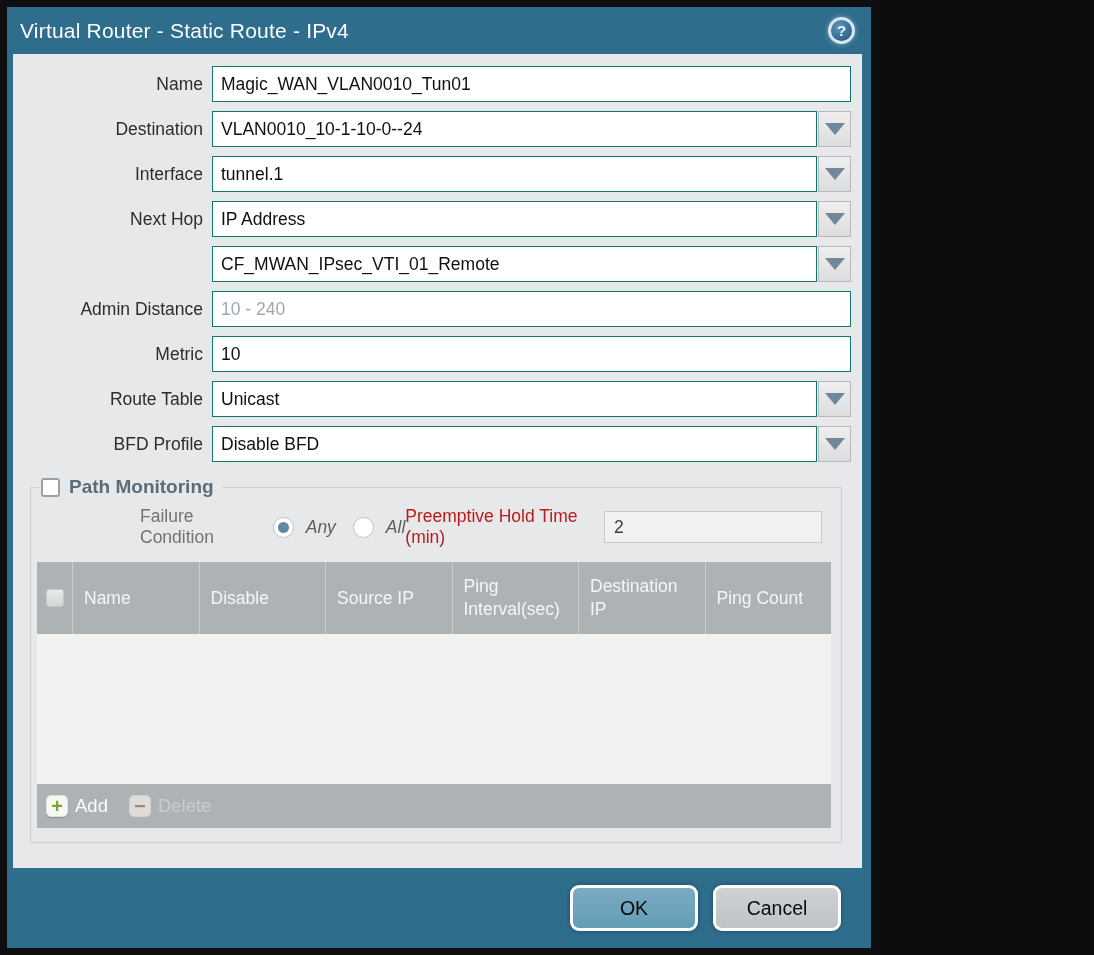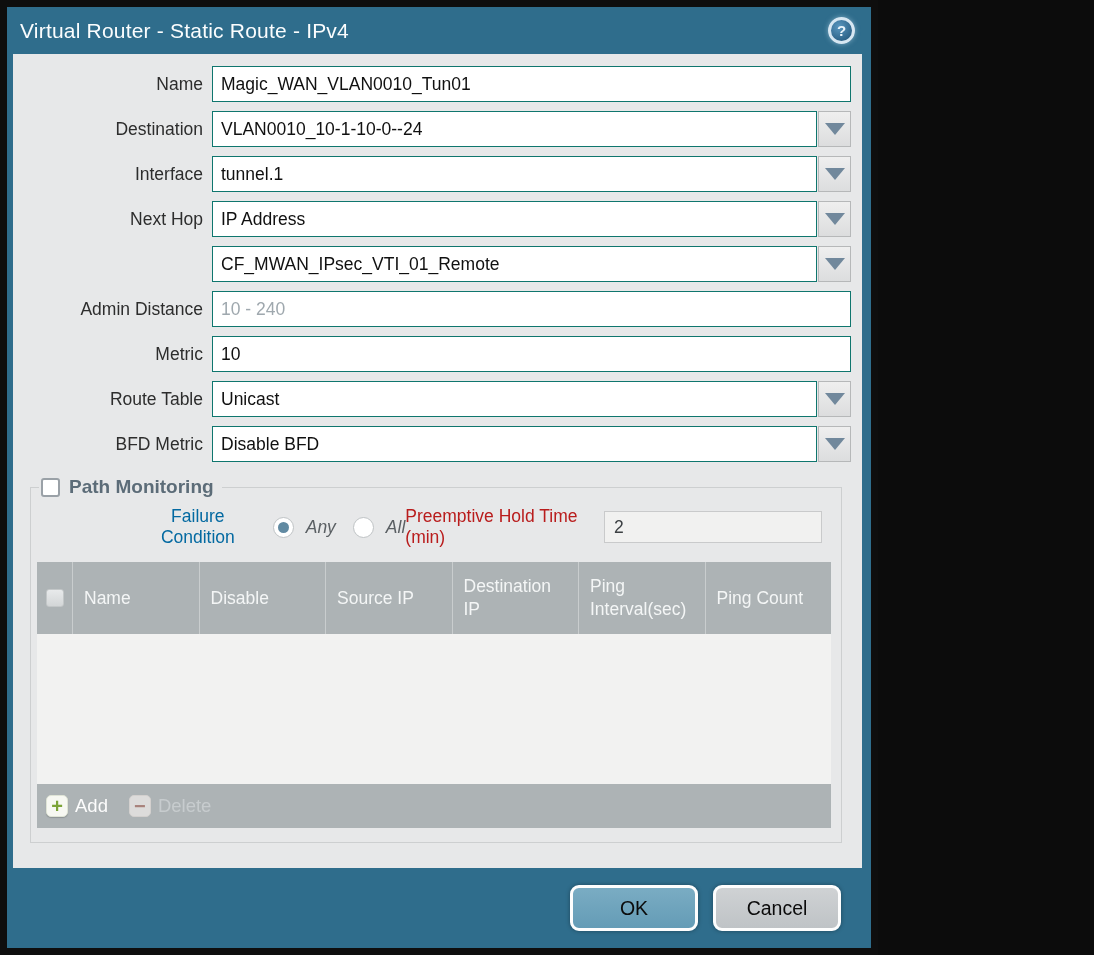--- a/index.html
+++ b/index.html
@@ -28,21 +28,21 @@
            display:flex; align-items:center; justify-content:center; cursor:pointer; }
   .ddarrow { width:0; height:0; border-left:10px solid transparent; border-right:10px solid transparent; border-top:12px solid #71889c; }
 
   
   fieldset.pm { margin:14px 9px 0 17px; border:1px solid #cdcfd0; padding:2px 9px 14px 6px; }
   legend.pm-legend { display:flex; align-items:center; gap:9px; margin-left:2px; padding:0 8px 0 2px;
                      font-size:19px; font-weight:bold; color:#5c6c78;justify-content:center; }
   .checkbox { width:19px; height:19px; background:#fff; border:2px solid #9aa1a7; border-radius:3px; cursor:pointer; }
 
   .fc-row { display:flex; align-items:center; margin-top:10px; height:34px; font-size:17.5px; }
-  .fc-label { color:#0369a1; margin-left:103px;text-align:center; }
+  .fc-label { color:#737373; margin-left:103px; }
   .radio { width:21px; height:21px; border-radius:50%; border:1px solid #bfc3c5; background:#fff; margin-left:17px;
            position:relative; flex-shrink:0; }
   .radio[data-checked="true"]::after { content:""; position:absolute; inset:4px; border-radius:50%; background:#618aa2; }
   .radio-label { margin-left:12px; color:#5a5f63;font-style:italic; }
   .pht-label { margin-left:auto; color:#b91c1c; }
   .pht-input { width:218px; height:32px; margin:0 10px 0 9px; background:#f1f1f0; border:1px solid #c9cacb;
                font-size:17.5px; color:#3c4043; padding:0 9px; font-family:inherit; outline:none; }
 
   
   .pm-table { margin:18px 1px 0 0; }
@@ -147,21 +147,21 @@
       <span class="lbl">Route Table</span>
       <div class="field">
         <input class="tinput" type="text" value="Unicast" style="">
         <span class="ddbtn">
           <span class="ddarrow"></span>
         </span>
       </div>
     </div>
 
     <div class="row">
-      <span class="lbl">BFD Metric</span>
+      <span class="lbl">BFD Profile</span>
       <div class="field">
         <input class="tinput" type="text" value="Disable BFD" style="">
         <span class="ddbtn">
           <span class="ddarrow"></span>
         </span>
       </div>
     </div>
 
     <fieldset class="pm">
       <legend class="pm-legend">
@@ -180,22 +180,22 @@
       </div>
 
       <div class="pm-table">
         <div class="thead">
           <div class="th cb">
             <span class="hd-checkbox"></span>
           </div>
           <div class="th">Name</div>
           <div class="th">Disable</div>
           <div class="th">Source IP</div>
+          <div class="th">Ping Interval(sec)</div>
           <div class="th">Destination IP</div>
-          <div class="th">Ping Interval(sec)</div>
           <div class="th">Ping Count</div>
         </div>
         <div class="tbody"></div>
         <div class="tfoot">
           <span class="action add">
             <span class="icon-box">+</span>
             <span class="act-label">Add</span>
           </span>
           <span class="action del">
             <span class="icon-box">−</span>

